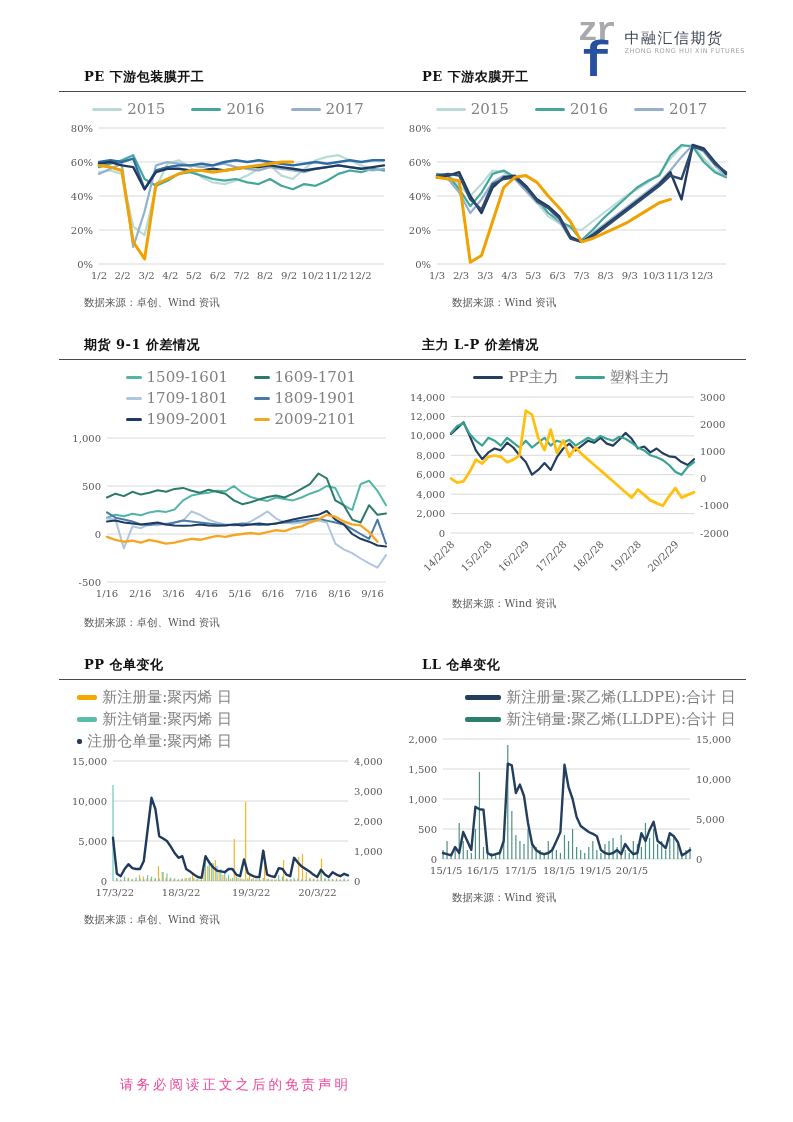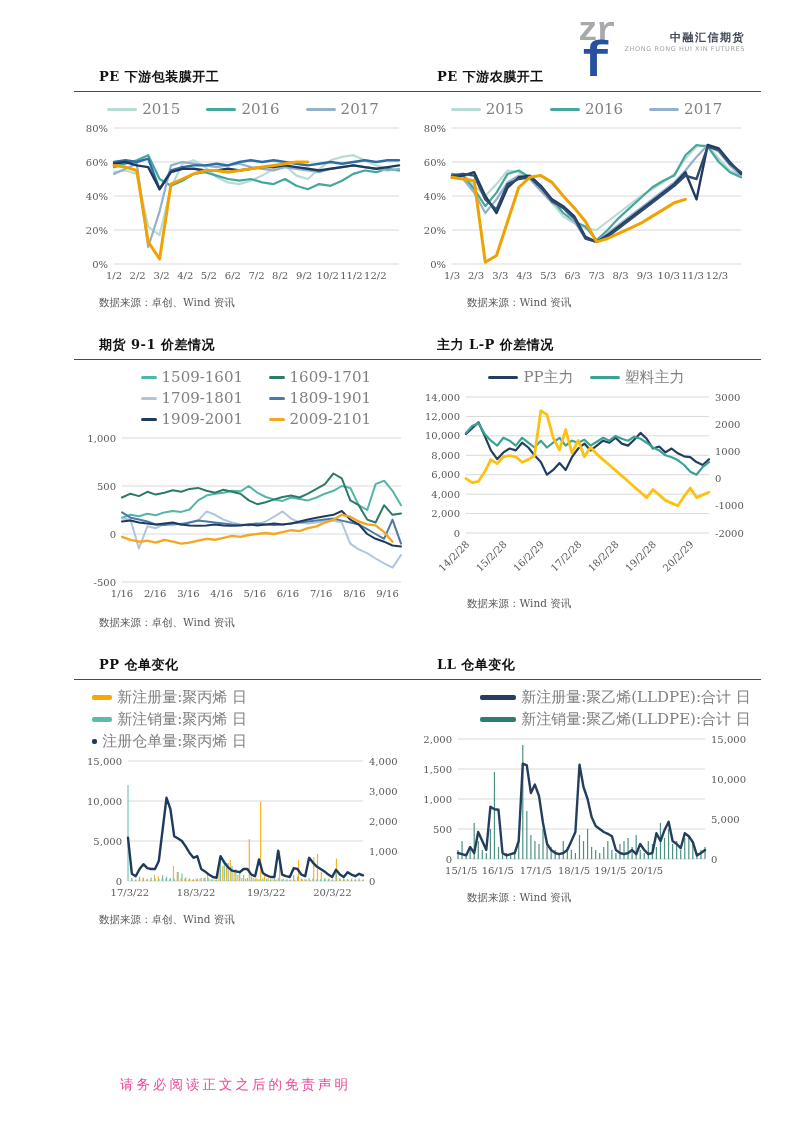--- a/index.html
+++ b/index.html
@@ -6,24 +6,24 @@
   body{
     width:793px;height:1122px;position:relative;background:#ffffff;
     font-family:"DejaVu Serif","Liberation Serif",serif;color:#222;overflow:hidden;
   }
   
   .logo{position:absolute;top:16px;right:48px;display:flex;align-items:center;gap:10px;}
   .zrf{display:flex;align-items:center;font-family:Liberation Mono, monospace;font-weight:700;flex-direction:column;}
   .zrf .zr{font-size:34px;line-height:0.9;color:#a7a9ac;letter-spacing:-2px;}
   .zrf .f{font-size:50px;line-height:0.62;color:#27519f;margin-left:0px;margin-bottom:-9px;}
   .logo-names{display:flex;flex-direction:column;justify-content:center;}
-  .logo-cn{font-size:11px;font-weight:700;color:#3d4654;letter-spacing:1.5px;line-height:1.15;text-align:right;}
+  .logo-cn{font-size:15px;font-weight:400;color:#3d4654;letter-spacing:1.5px;line-height:1.15;}
   .logo-en{font-size:6.5px;color:#9fa3a8;letter-spacing:0.6px;font-family:"DejaVu Sans","Liberation Sans",sans-serif;}
   
-  .charts{position:absolute;top:66px;left:74px;width:687px;display:grid;grid-template-columns:338px 349px;}
+  .charts{position:absolute;top:66px;left:59px;width:687px;display:grid;grid-template-columns:338px 349px;}
   .panel{margin-bottom:24px;}
   .panel h3{margin:0;padding:2px 0 5px 25px;font-size:13px;font-weight:700;color:#111;letter-spacing:0.5px;}
   .rule{border-top:1.5px solid #4a4a4a;margin:0;}
   .legend{display:flex;flex-wrap:wrap;justify-content:center;align-items:center;
           padding:8px 0 2px 0;font-size:15px;color:#808080;column-gap:26px;row-gap:3px;}
   .lg{display:inline-flex;align-items:center;white-space:nowrap;}
   .lg i{display:inline-block;width:30px;height:3px;border-radius:2px;margin-right:5px;}
   .lg em{font-style:normal;}
   
   .panel[data-chart="2"] .legend{column-gap:26px;padding-left:26px;}

